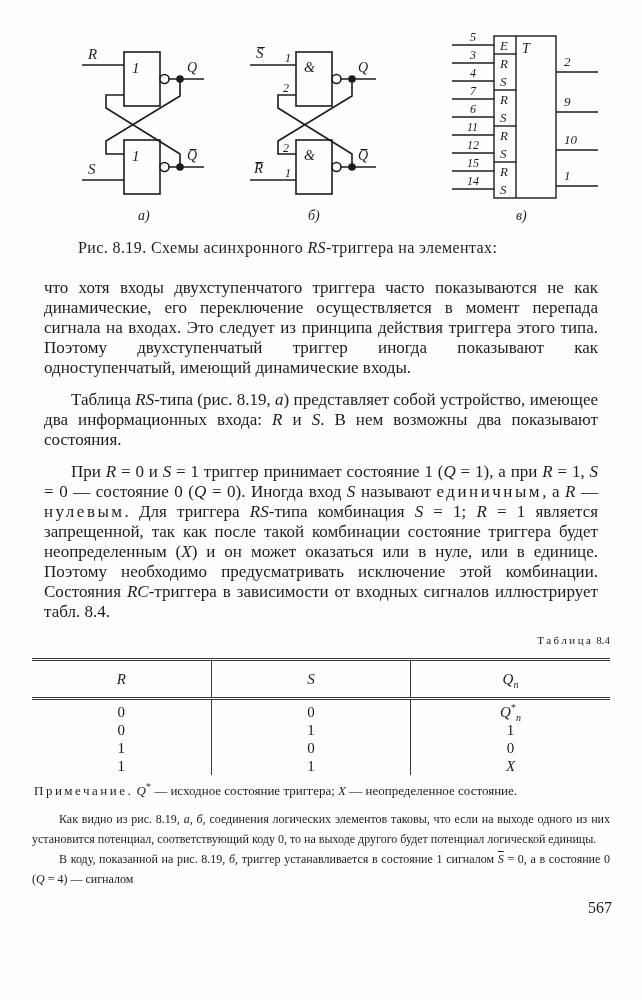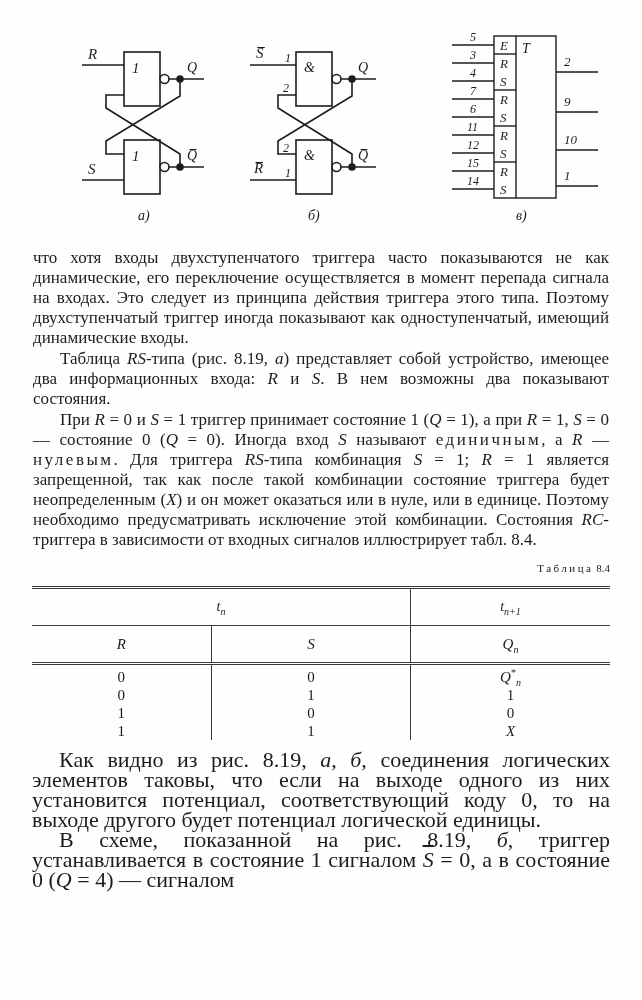--- a/index.html
+++ b/index.html
@@ -11,39 +11,39 @@
   .fig-panel{position:relative;height:212px;}
   .fig-panel svg{position:absolute;}
   .svg-a{left:72px;top:16px;}
   .svg-b{left:238px;top:16px;}
   .svg-v{left:412px;top:10px;}
   svg text{font-family:"Liberation Serif","DejaVu Serif",serif;font-style:italic;fill:#1c1c1c;}
   .caption{margin:10px 52px 0 58px;}
   .caption-l1{font-size:16px;line-height:20px;padding-left:20px;letter-spacing:.4px;}
   .caption-l2{font-size:13px;line-height:16px;margin-top:3px;letter-spacing:.3px;}
   .body-text{margin:20px 32px 0 32px;font-size:17px;line-height:20px;text-align:justify;}
-  .body-text p{margin:1px;}
+  .body-text p{margin:12px;}
   .ind{text-indent:27px;}
   .it{font-style:italic;}
   .lsp{letter-spacing:2.5px;}
   .ov{text-decoration:overline;}
   sub,sup{font-size:10px;line-height:0;}
   .table-title{margin:12px 32px 0 32px;text-align:right;font-size:11px;height:18px;}
   .truth-table{width:578px;margin:6px 32px 0 32px;border-collapse:collapse;font-size:15px;
     border-top:3px double #3a3a3a;}
   .truth-table td{text-align:center;padding:0;}
   .tt-top td{height:36px;border-bottom:1px solid #3a3a3a;font-size:14px;}
   .tt-cols td{height:36px;border-bottom:3px double #3a3a3a;}
   .vline{border-left:1px solid #3a3a3a;}
   .truth-table tbody td{height:18px;font-size:15px;}
   .truth-table tbody td:nth-child(1){border-right:1px solid #3a3a3a;}
   .truth-table tbody td:nth-child(2){border-right:1px solid #3a3a3a;}
   .truth-table tbody tr:first-child td{padding-top:3px;}
   .table-note{margin:8px 30px 0 34px;font-size:13px;line-height:16px;}
-  .body-text2{margin:10px 32px 0 32px;font-size:22px;line-height:20px;text-align:justify;}
+  .body-text2{margin:10px 32px 0 32px;font-size:12px;line-height:20px;text-align:justify;}
   .body-text2 p{margin:0;}
   .page-num{margin:10px 30px 0 0;text-align:right;font-size:16px;}
 </style>
 </head>
 <body>
 
 <div class="page">
 
   <div class="fig-panel">
 
@@ -142,41 +142,38 @@
       <text x="55" y="159" font-size="12">14</text>
       <text x="152" y="40" font-size="13">2</text>
       <text x="152" y="80" font-size="13">9</text>
       <text x="152" y="118" font-size="13">10</text>
       <text x="152" y="154" font-size="13">1</text>
       <text x="104" y="194" font-size="14">в)</text>
     </svg>
   </div>
 
   <div class="caption">
+    <div class="caption-l1"><span>Рис. 8.19. Схемы асинхронного </span><span class="it">RS</span><span>-триггера на элементах:</span></div>
   </div>
 
   <div class="body-text">
       <p><span>что хотя входы двухступенчатого триггера часто показываются не как динамические, его переключение осуществляется в момент перепада сигнала на входах. Это следует из принципа действия триггера этого типа. Поэтому двухступенчатый триггер иногда показывают как одноступенчатый, имеющий динамические входы.</span></p>
       <p class="ind"><span>Таблица </span><span class="it">RS</span><span>-типа (рис. 8.19, </span><span class="it">а</span><span>) представляет собой устройство, имеющее два информационных входа: </span><span class="it">R</span><span> и </span><span class="it">S</span><span>. В нем возможны два показывают состояния.</span></p>
       <p class="ind"><span>При </span><span class="it">R</span><span> = 0 и </span><span class="it">S</span><span> = 1 триггер принимает состояние 1 (</span><span class="it">Q</span><span> = 1), а при </span><span class="it">R</span><span> = 1, </span><span class="it">S</span><span> = 0 — состояние 0 (</span><span class="it">Q</span><span> = 0). Иногда вход </span><span class="it">S</span><span> называют </span><span class="lsp">единичным</span><span>, а </span><span class="it">R</span><span> — </span><span class="lsp">нулевым</span><span>. Для триггера </span><span class="it">RS</span><span>-типа комбинация </span><span class="it">S</span><span> = 1; </span><span class="it">R</span><span> = 1 является запрещенной, так как после такой комбинации состояние триггера будет неопределенным (</span><span class="it">X</span><span>) и он может оказаться или в нуле, или в единице. Поэтому необходимо предусматривать исключение этой комбинации. Состояния </span><span class="it">RC</span><span>-триггера в зависимости от входных сигналов иллюстрирует табл. 8.4.</span></p>
     </div>
 
   <div class="table-title"><span class="lsp">Таблица</span><span> 8.4</span></div>
 
   <table class="truth-table">
     <colgroup>
       <col style="width:31%">
         <col style="width:34.5%">
         <col style="width:34.5%">
     </colgroup>
     <thead>
-      <tr class="tt-top">
-        <td colspan="2"><span class="it">t</span><sub class="it">n</sub></td>
-        <td class="vline"><span class="it">t</span><sub class="it">n+1</sub></td>
-      </tr>
       <tr class="tt-cols">
         <td><span class="it">R</span></td>
         <td class="vline"><span class="it">S</span></td>
         <td class="vline"><span class="it">Q</span><sub class="it">n</sub></td>
       </tr>
     </thead>
     <tbody>
         <tr>
           <td><span>0</span></td>
           <td><span>0</span></td>
@@ -193,20 +190,22 @@
           <td><span>0</span></td>
         </tr>
         <tr>
           <td><span>1</span></td>
           <td><span>1</span></td>
           <td><span class="it">X</span></td>
         </tr>
       </tbody>
   </table>
 
+  <div class="table-note"><span class="lsp">Примечание.</span><span> </span><span class="it">Q</span><sup>*</sup><span> — исходное состояние триггера; </span><span class="it">X</span><span> — неопределенное состояние.</span></div>
 
   <div class="body-text2">
       <p class="ind"><span>Как видно из рис. 8.19, </span><span class="it">а, б</span><span>, соединения логических элементов таковы, что если на выходе одного из них установится потенциал, соответствующий коду 0, то на выходе другого будет потенциал логической единицы.</span></p>
-      <p class="ind"><span>В схеме, показанной на рис. 8.19, </span><span class="it">б</span><span>, триггер устанавливается в состояние 1 сигналом </span><span class="it ov">S</span><span> = 0, а в состояние 0 (</span><span class="it">Q</span><span> = 4) — сигналом</span></p>
+      <p class="ind"><span>В коду, показанной на рис. 8.19, </span><span class="it">б</span><span>, триггер устанавливается в состояние 1 сигналом </span><span class="it ov">S</span><span> = 0, а в состояние 0 (</span><span class="it">Q</span><span> = 4) — сигналом</span></p>
     </div>
 
+  <div class="page-num">567</div>
 
 </div>
 
 </body></html>

